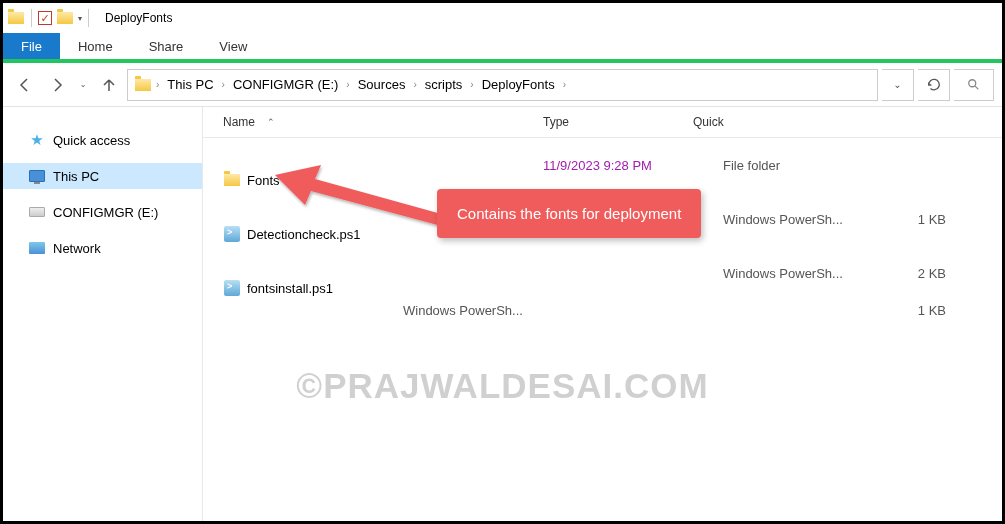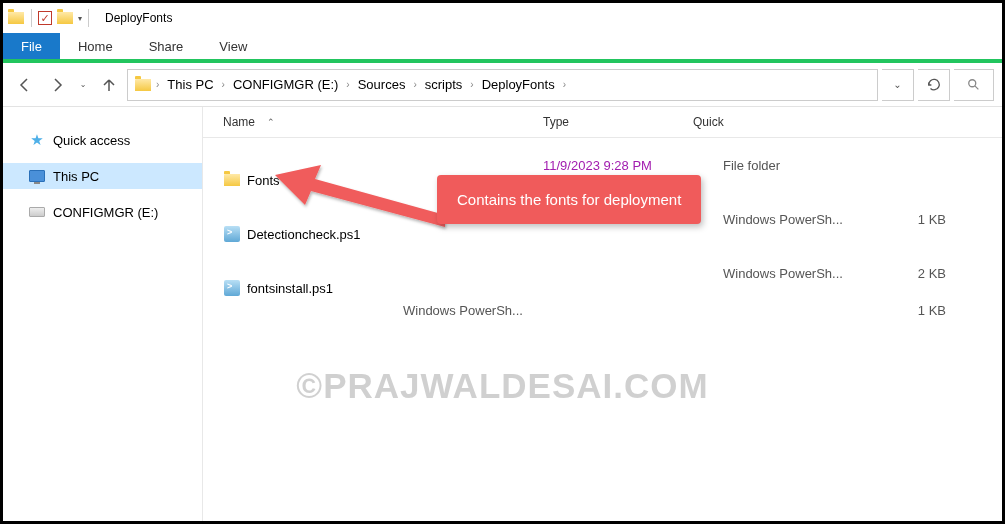--- a/index.html
+++ b/index.html
@@ -48,21 +48,21 @@
     
     .file-row { display:flex; align-items:center; padding:3px 16px 3px 20px; font-size:13px; color:#000; cursor:pointer; }
     .fr-name { width:320px; display:flex; align-items:center; gap:6px;margin-top:30px; }
     .fr-date { width:180px; color:#a21caf; }
     .fr-type { width:150px; color:#555; }
     .fr-size { flex:1; text-align:right; padding-right:40px; color:#555; }
     .file-icon { width:18px; height:18px; display:flex; align-items:center; justify-content:center; }
     .ps-icon { width:16px; height:16px; background:linear-gradient(#b8dff5,#5fa8d6); border-radius:2px; position:relative; }
     .ps-icon::after { content:'>'; position:absolute; top:1px; left:3px; font-size:9px; color:#fff; font-weight:bold; }
     
-    .callout { position:absolute; left:434px; top:172px; background:#f05b5b; color:#fff; padding:16px 20px; font-size:15px; border-radius:4px; box-shadow:2px 3px 6px rgba(0,0,0,.25); z-index:10; }
+    .callout { position:absolute; left:434px; top:186px; background:#f05b5b; color:#fff; padding:16px 20px; font-size:15px; border-radius:4px; box-shadow:2px 3px 6px rgba(0,0,0,.25); z-index:10; }
     .arrow-svg { position:absolute; left:262px; top:152px; z-index:9; }
     
     .watermark { position:absolute; left:50%; top:74%; transform:translate(-50%,-50%); font-size:35px; font-weight:600; color:rgba(120,120,120,.35); letter-spacing:1px; pointer-events:none; }
   </style>
 </head>
 <body>
 
 <div class="titlebar">
   <span class="tb-icon">
       <span class="folder-mini"></span>
@@ -150,20 +150,26 @@
       <span>This PC</span>
     </div>
     <div style="height:10px"></div>
     <div class="sb-item">
       <span class="sb-icon">
           <span class="drive-icon"></span>
         </span>
       <span>CONFIGMGR (E:)</span>
     </div>
     <div style="height:10px"></div>
+    <div class="sb-item">
+      <span class="sb-icon">
+          <span class="net-icon"></span>
+        </span>
+      <span>Network</span>
+    </div>
   </div>
 
   <div class="content">
     <div class="columns">
       <div class="col-name">
           <span>Name</span>
           <span class="sort-arrow">⌃</span>
         </div>
       <div class="col-type">Type</div>
       <div class="col-size">Quick</div>

